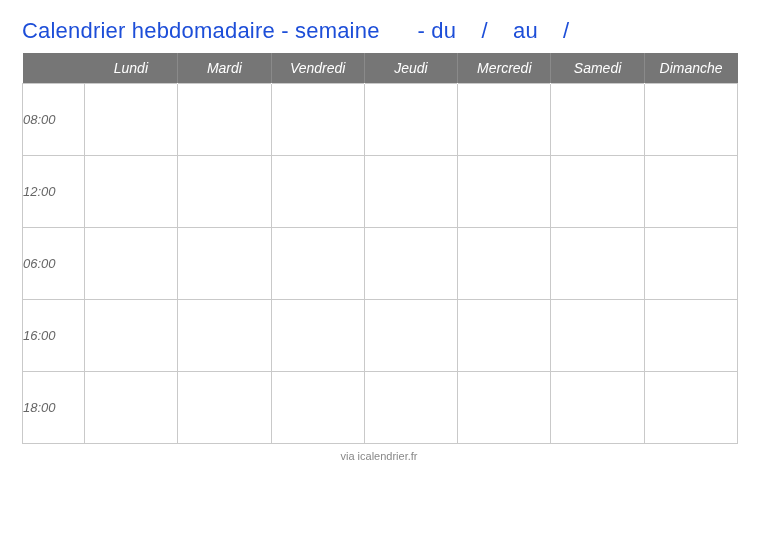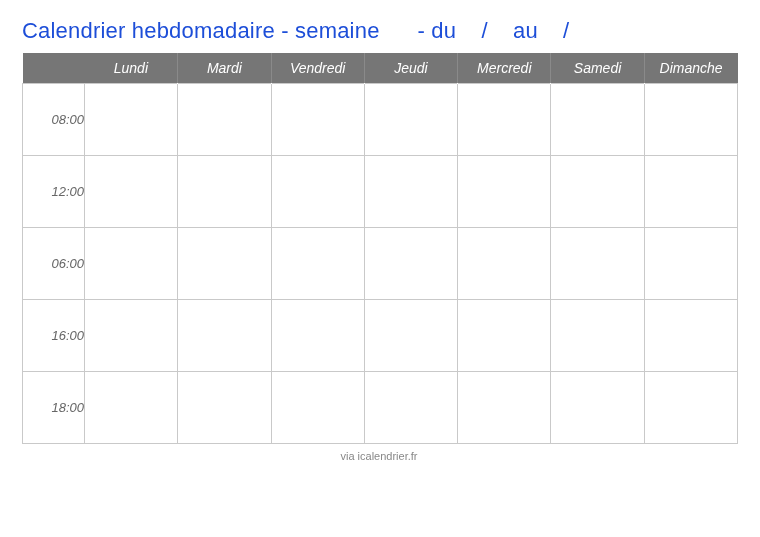--- a/index.html
+++ b/index.html
@@ -40,21 +40,21 @@
     thead th:last-child {
       border-right: none;
       margin-left: 12px;
     }
     tbody td, tbody th {
       border: 1px solid #c9c9c9;
       height: 72px;
     }
     tbody th {
       width: 62px;
-      text-align: right;
+      text-align: left;
       vertical-align: middle;
       font-weight: 400;
       font-size: 13px;
       color: #666666;
       background: #ffffff;
     }
     tbody td {
       background: #ffffff;
     }
     .footer {

